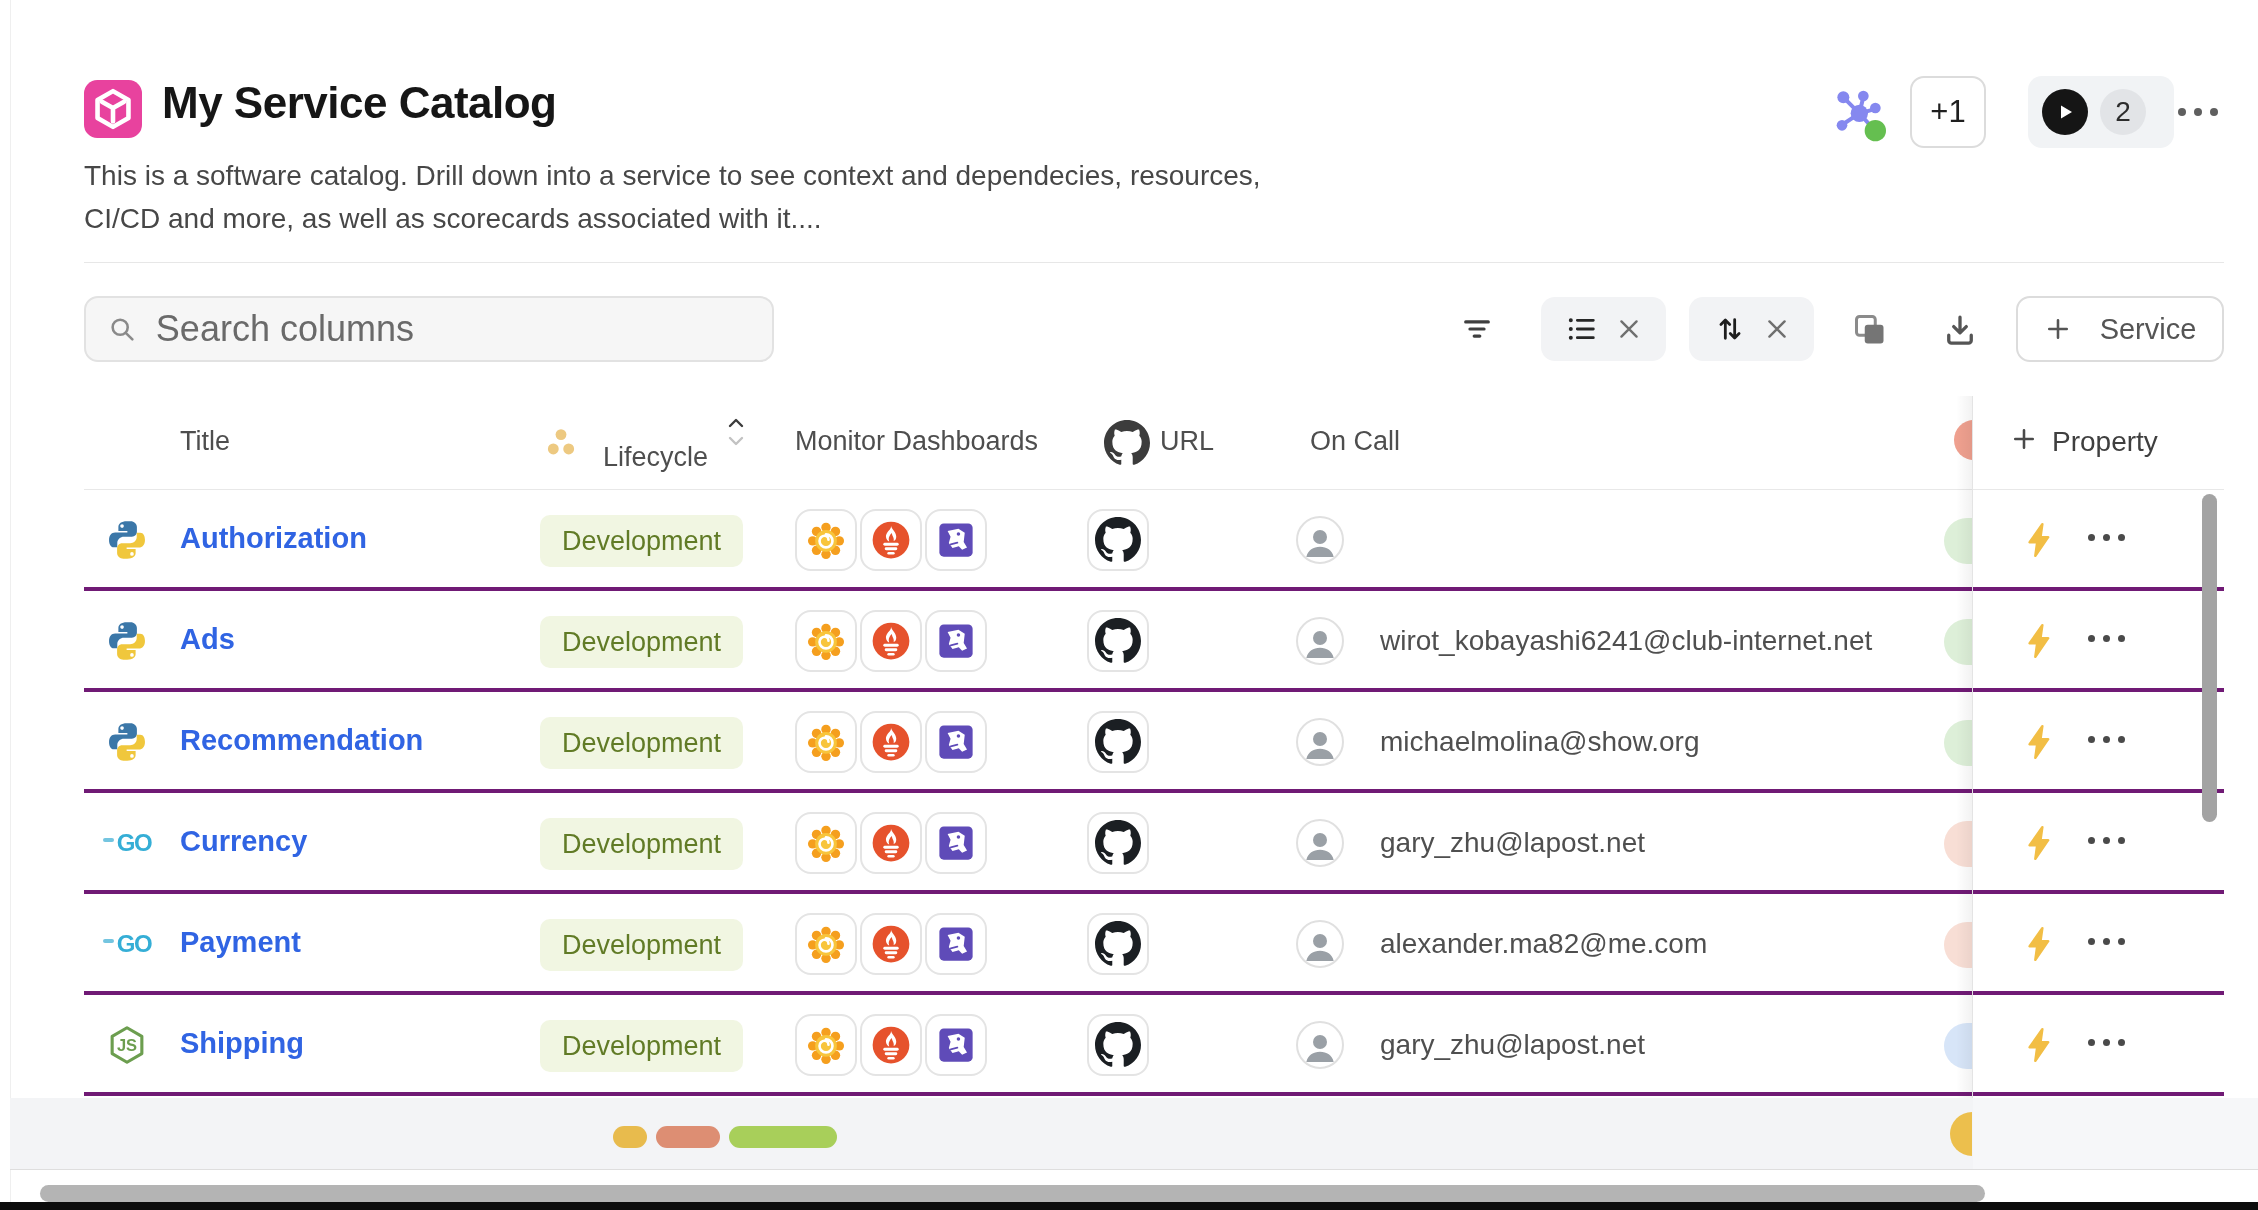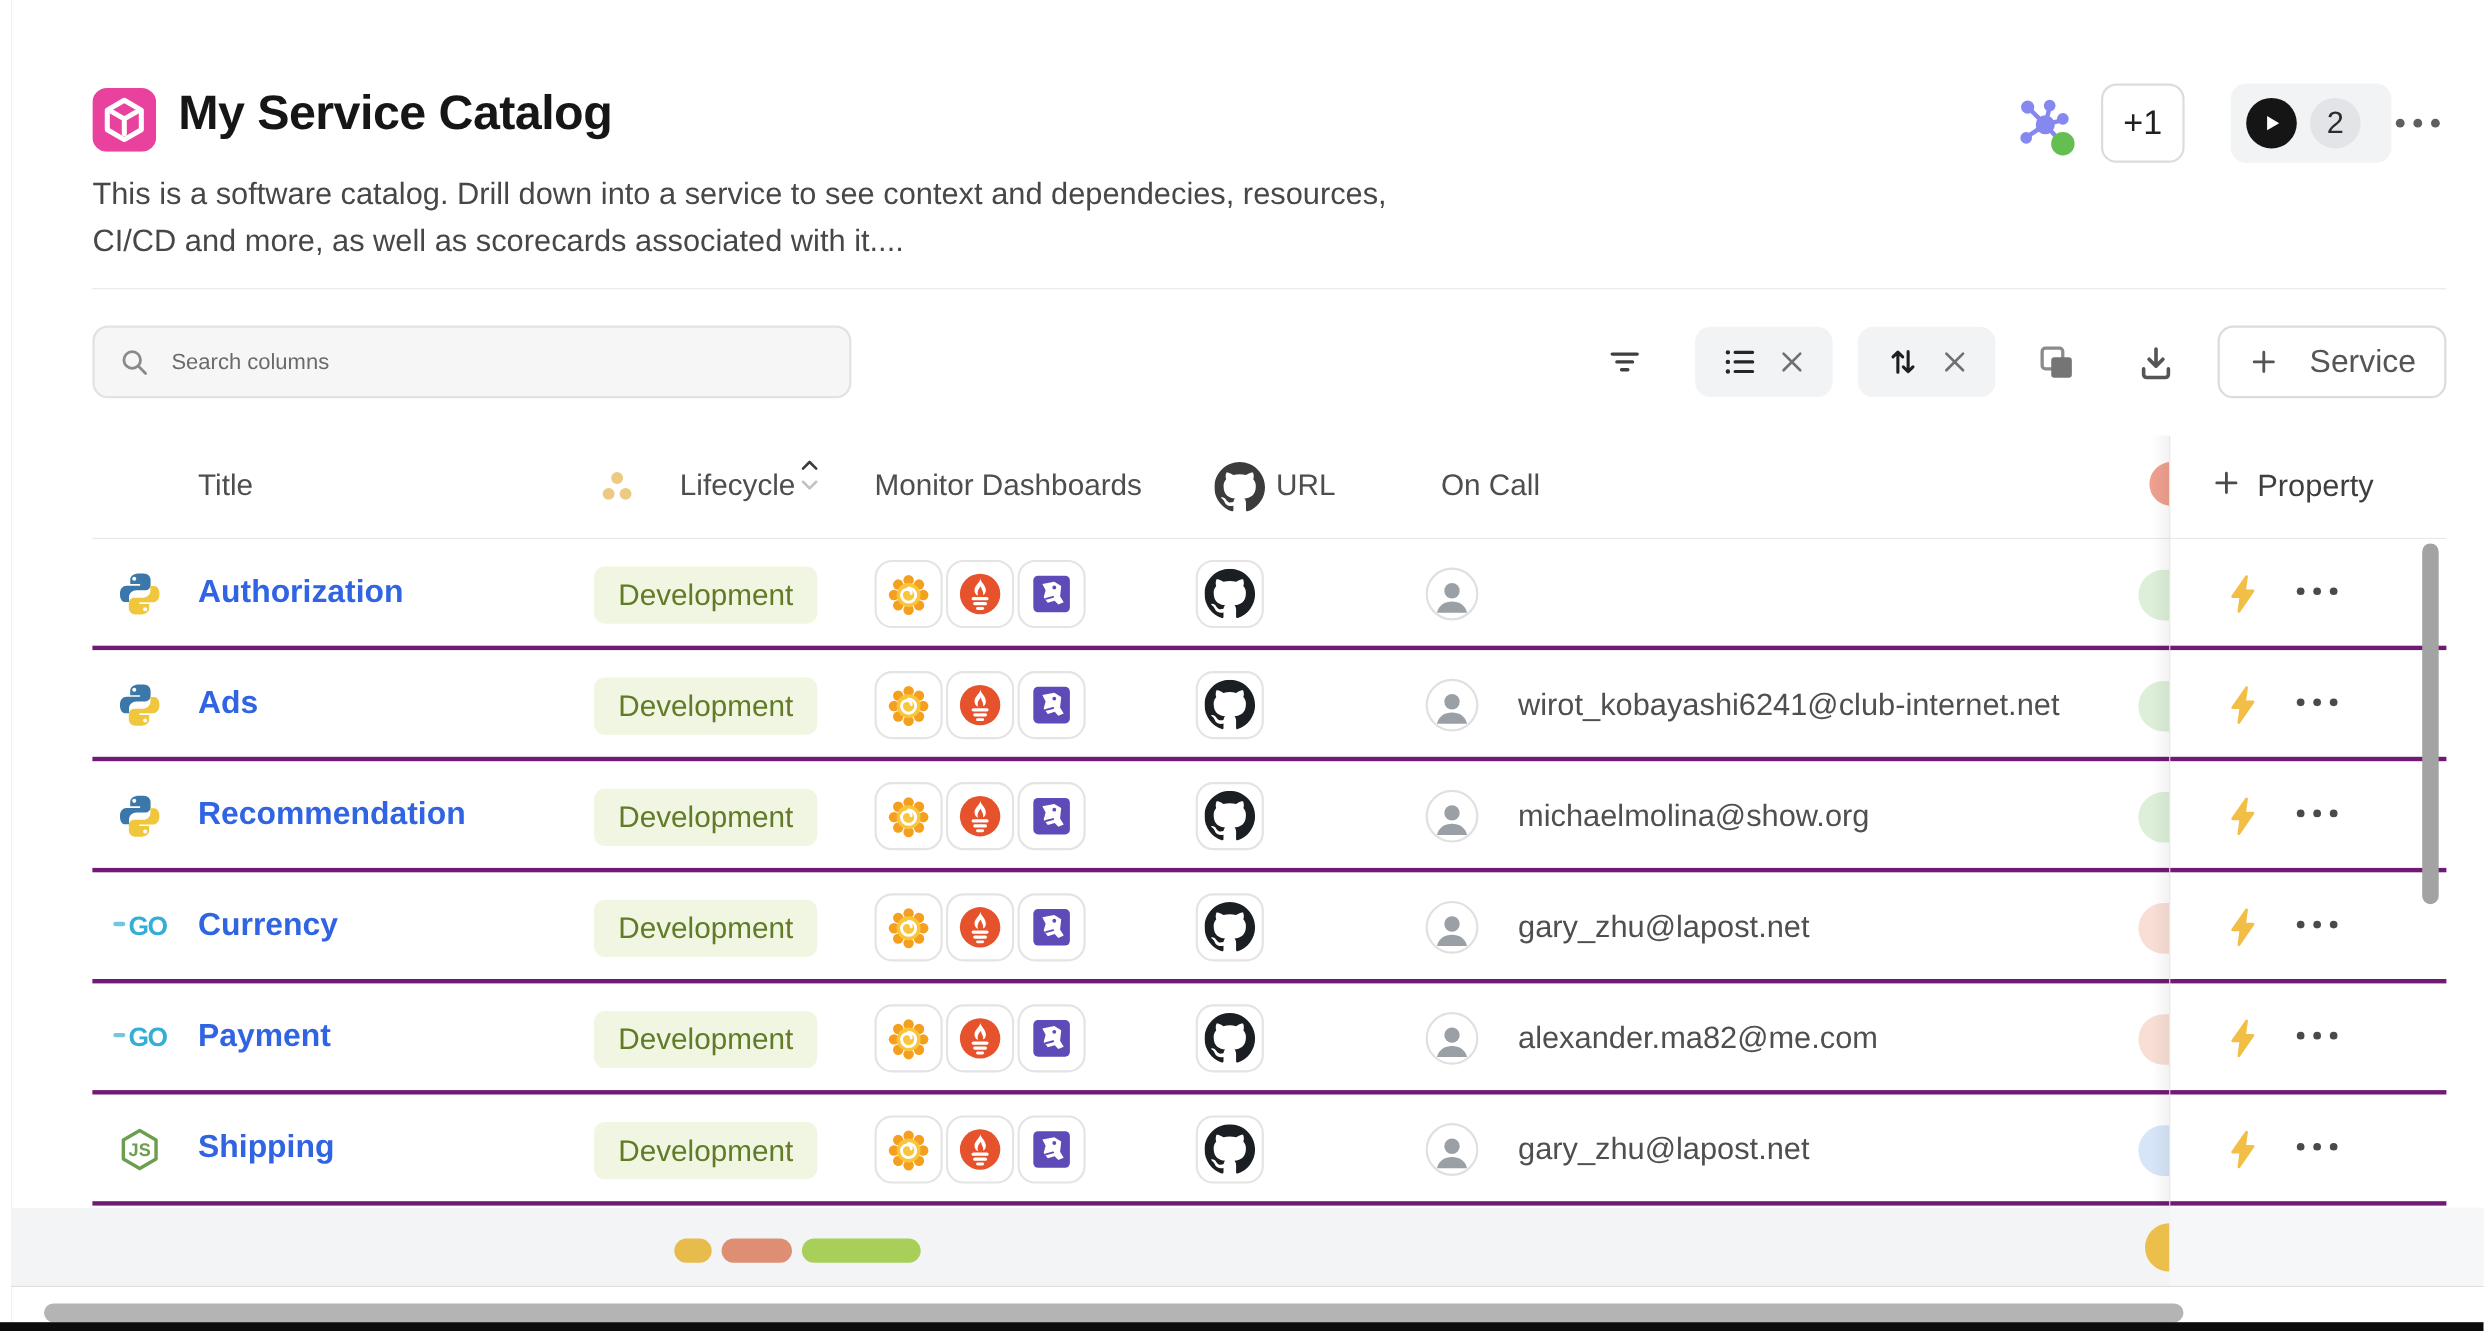--- a/index.html
+++ b/index.html
@@ -27,21 +27,21 @@
   .play-circle{width:46px;height:46px;border-radius:50%;background:#151515;display:flex;align-items:center;justify-content:center;}
   .count-circle{width:46px;height:46px;border-radius:50%;background:#e2e4e7;display:flex;align-items:center;justify-content:center;
     font-size:28px;color:#2c2c2c;}
   .dots{display:flex;gap:8px;align-items:center;cursor:pointer;}
   .dots i{width:8px;height:8px;border-radius:50%;background:#5f5f5f;display:block;}
   .top-dots{position:absolute;left:2178px;top:108px;}
 
   
   .search-box{position:absolute;left:84px;top:296px;width:690px;height:66px;background:#f6f6f6;
     border:2px solid #e2e2e2;border-radius:14px;display:flex;align-items:center;padding:0 22px;gap:18px;}
-  .search-box input{border:none;outline:none;background:transparent;font-size:20px;color:#3c3c3c;width:100%;
+  .search-box input{border:none;outline:none;background:transparent;font-size:36px;color:#3c3c3c;width:100%;
     font-family:"Liberation Sans","DejaVu Sans",sans-serif;}
   .search-box input::placeholder{color:#6a6a6a;opacity:1;}
   .tb-icon{position:absolute;width:44px;height:44px;display:flex;align-items:center;justify-content:center;cursor:pointer;}
   .tb-pill{position:absolute;top:297px;width:125px;height:64px;background:#f2f3f5;border-radius:14px;
     display:flex;align-items:center;justify-content:center;gap:18px;cursor:pointer;}
   .service-btn{left:2016px;top:296px;width:208px;height:66px;font-size:29px;color:#555;gap:28px;font-weight:500;}
 
   
   .thead{position:absolute;left:84px;top:396px;width:2140px;height:94px;border-bottom:1px solid #e8e8e8;
     font-size:27px;color:#4e4e4e;}
@@ -175,21 +175,21 @@
   </button>
 
   <div class="thead">
     <div class="clip">
       <span class="th" style="left:96px;">Title</span>
       <svg class="th" style="left:456px;top:26px;" width="42" height="42" viewBox="0 0 24 24" fill="#edc981">
           <circle cx="12" cy="7.2" r="3.1"></circle>
           <circle cx="7.6" cy="15.4" r="3.1"></circle>
           <circle cx="16.4" cy="15.4" r="3.1"></circle>
         </svg>
-      <span class="th" style="left:534px;">Lifecycle</span>
+      <span class="th" style="left:519px;margin-top:16px;">Lifecycle</span>
       <span class="th" style="left:642px;top:20px;">
         <svg width="20" height="14" viewBox="0 0 20 14" fill="none" stroke="#3c3c3c" stroke-width="2.4" stroke-linecap="round" stroke-linejoin="round" style="display:block;">
             <path d="M4 10l6-6 6 6"></path>
           </svg>
         <svg width="20" height="14" viewBox="0 0 20 14" fill="none" stroke="#c2c2c2" stroke-width="2.4" stroke-linecap="round" stroke-linejoin="round" style="display:block;margin-top:4px;">
             <path d="M4 4l6 6 6-6"></path>
           </svg>
       </span>
       <span class="th" style="left:711px;">Monitor Dashboards</span>
       <svg class="th" style="left:1020px;top:24px;" width="46" height="46" viewBox="0 0 24 24">

